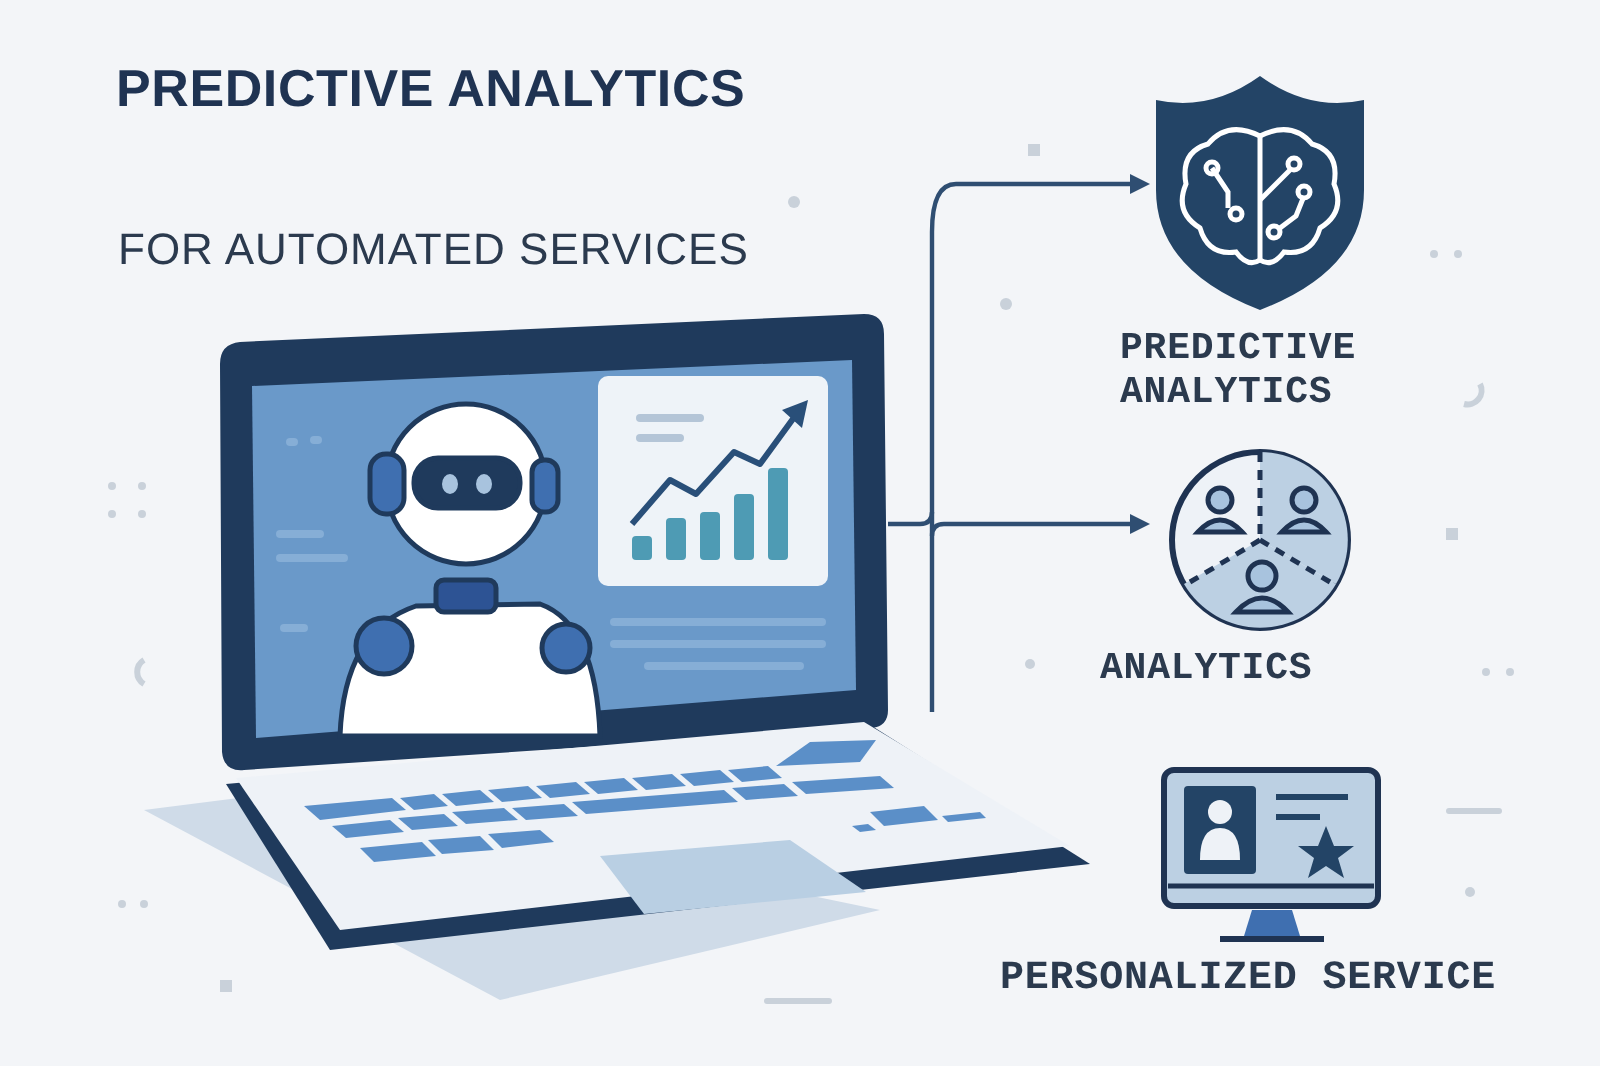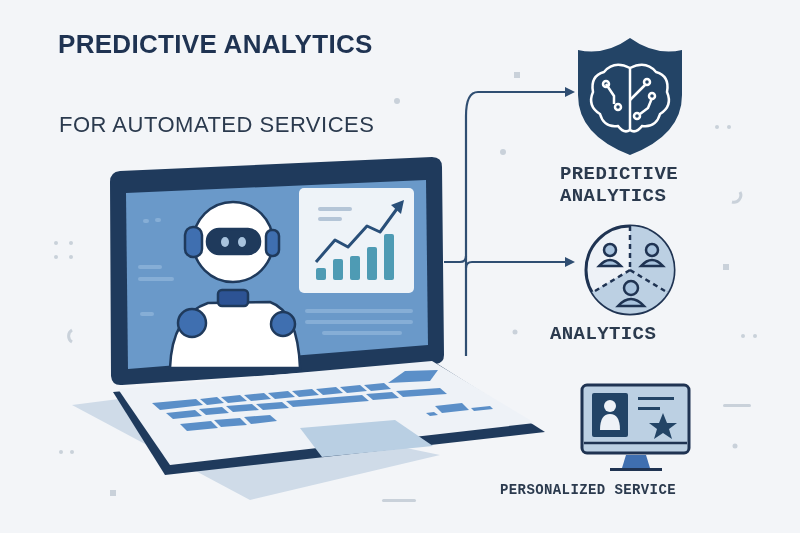--- a/index.html
+++ b/index.html
@@ -173,15 +173,15 @@
   </g>
 </svg>
 
 <div class="feat-label" style="left:560px;top:163px;width:140px;">
   <div>PREDICTIVE</div>
   <div>ANALYTICS</div>
 </div>
 <div class="feat-label" style="left:550px;top:323px;width:160px;">
   <div>ANALYTICS</div>
 </div>
-<div class="feat-label" style="left:500px;top:479px;width:260px;font-size:14px;">
+<div class="feat-label" style="left:500px;top:479px;width:260px;font-size:20px;">
   <div>PERSONALIZED SERVICE</div>
 </div>
 
 </body></html>

